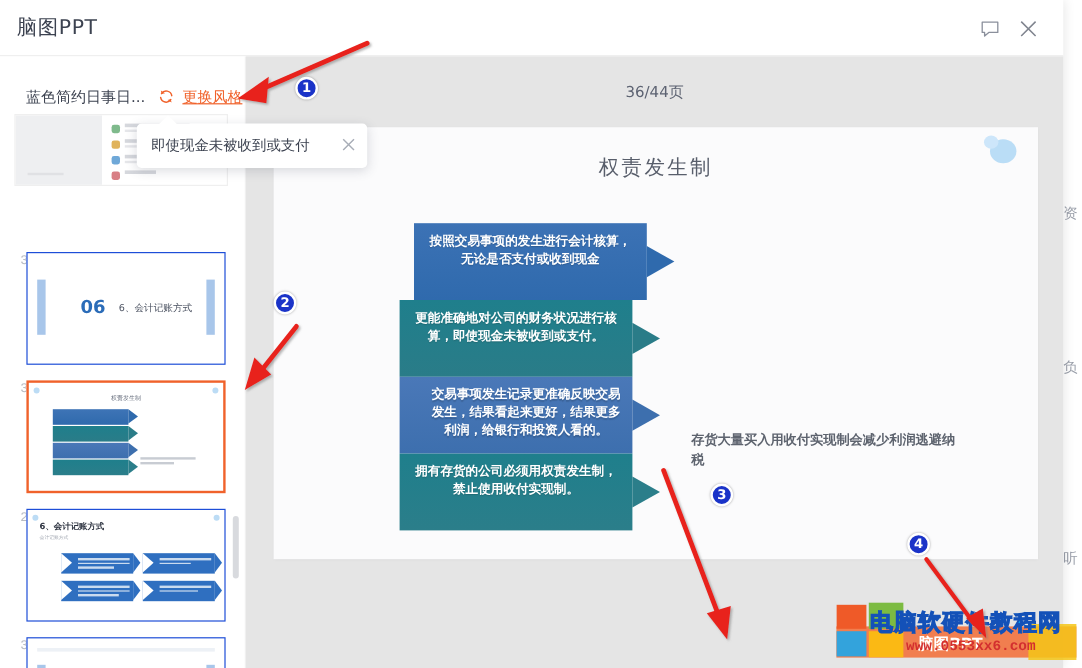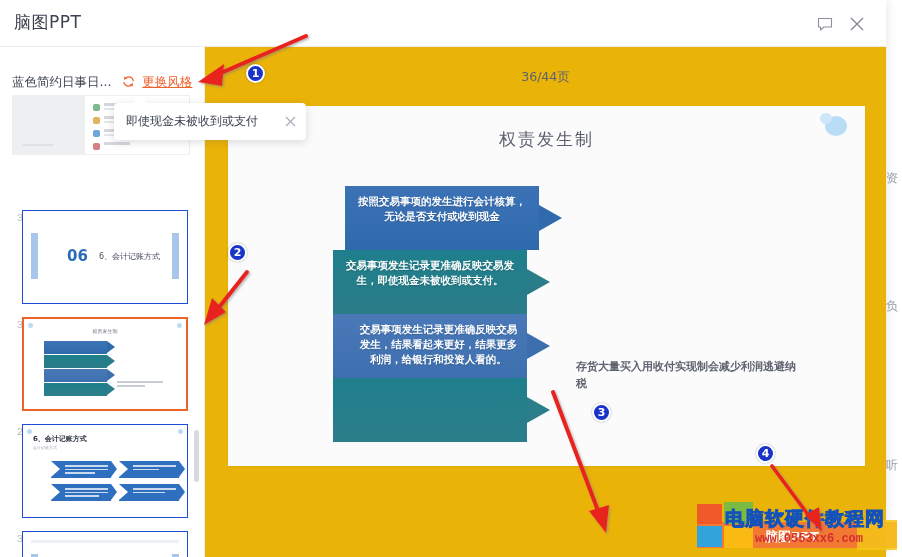--- a/index.html
+++ b/index.html
@@ -76,20 +76,21 @@
     left: 0; top: 47px;
     width: 205px; height: 510px;
     background: #ffffff;
     border-right: 1px solid #f0f0f0;
   }
   .style-row {
     position: absolute;
     left: 12px; top: 25px;
     width: 190px; height: 20px;
     white-space: nowrap;
+    text-align: right;
   }
   .style-name {
     font-size: 12.5px;
     color: #3c4250;
     font-family: "DejaVu Sans", sans-serif;
   }
   .refresh-icon {
     display: inline-block;
     vertical-align: -2px;
     margin-left: 6px;
@@ -278,21 +279,21 @@
     background: #d8dade;
     border-radius: 3px;
     cursor: pointer;
   }
 
   
   .stage {
     position: absolute;
     left: 205px; top: 47px;
     width: 681px; height: 510px;
-    background: #eab308;
+    background: #e5e5e5;
   }
   .page-counter {
     position: absolute;
     left: 0; top: 22px;
     width: 681px;
     text-align: center;
     font-size: 12.5px;
     color: #5d6372;
     font-family: "DejaVu Sans", sans-serif;
   }
@@ -647,28 +648,29 @@
         <div class="slide-blob2"></div>
 
         <div class="slide-title">权责发生制</div>
 
         <div class="band-stack">
           <div class="band" style="background:linear-gradient(180deg,#3c72b5,#2f6aad); color:#2f6aad; height:64px;margin-left:12px;">
             <span style="color:#ffffff;">按照交易事项的发生进行会计核算，无论是否支付或收到现金</span>
             <span class="tip"></span>
           </div>
           <div class="band" style="background:linear-gradient(180deg,#1f7f8c,#2a7c88); color:#2a7c88; height:64px;">
-            <span style="color:#ffffff;">交易事项发生记录更准确反映交易发生，即使现金未被收到或支付。</span>
+            <span style="color:#ffffff;">更能准确地对公司的财务状况进行核算，即使现金未被收到或支付。</span>
             <span class="tip"></span>
           </div>
           <div class="band" style="background:linear-gradient(180deg,#4a78b8,#3d6fae); color:#3d6fae; height:64px;padding-left:25px;">
             <span style="color:#ffffff;">交易事项发生记录更准确反映交易发生，结果看起来更好，结果更多利润，给银行和投资人看的。</span>
             <span class="tip"></span>
           </div>
           <div class="band" style="background:linear-gradient(180deg,#1f7f8c,#2b7e8a); color:#2b7e8a; height:64px;">
+            <span style="color:#ffffff;">拥有存货的公司必须用权责发生制，禁止使用收付实现制。</span>
             <span class="tip"></span>
           </div>
         </div>
 
         <div class="side-note">存货大量买入用收付实现制会减少利润逃避纳税</div>
       </div>
 
     </div>
 
     <div class="tooltip">

